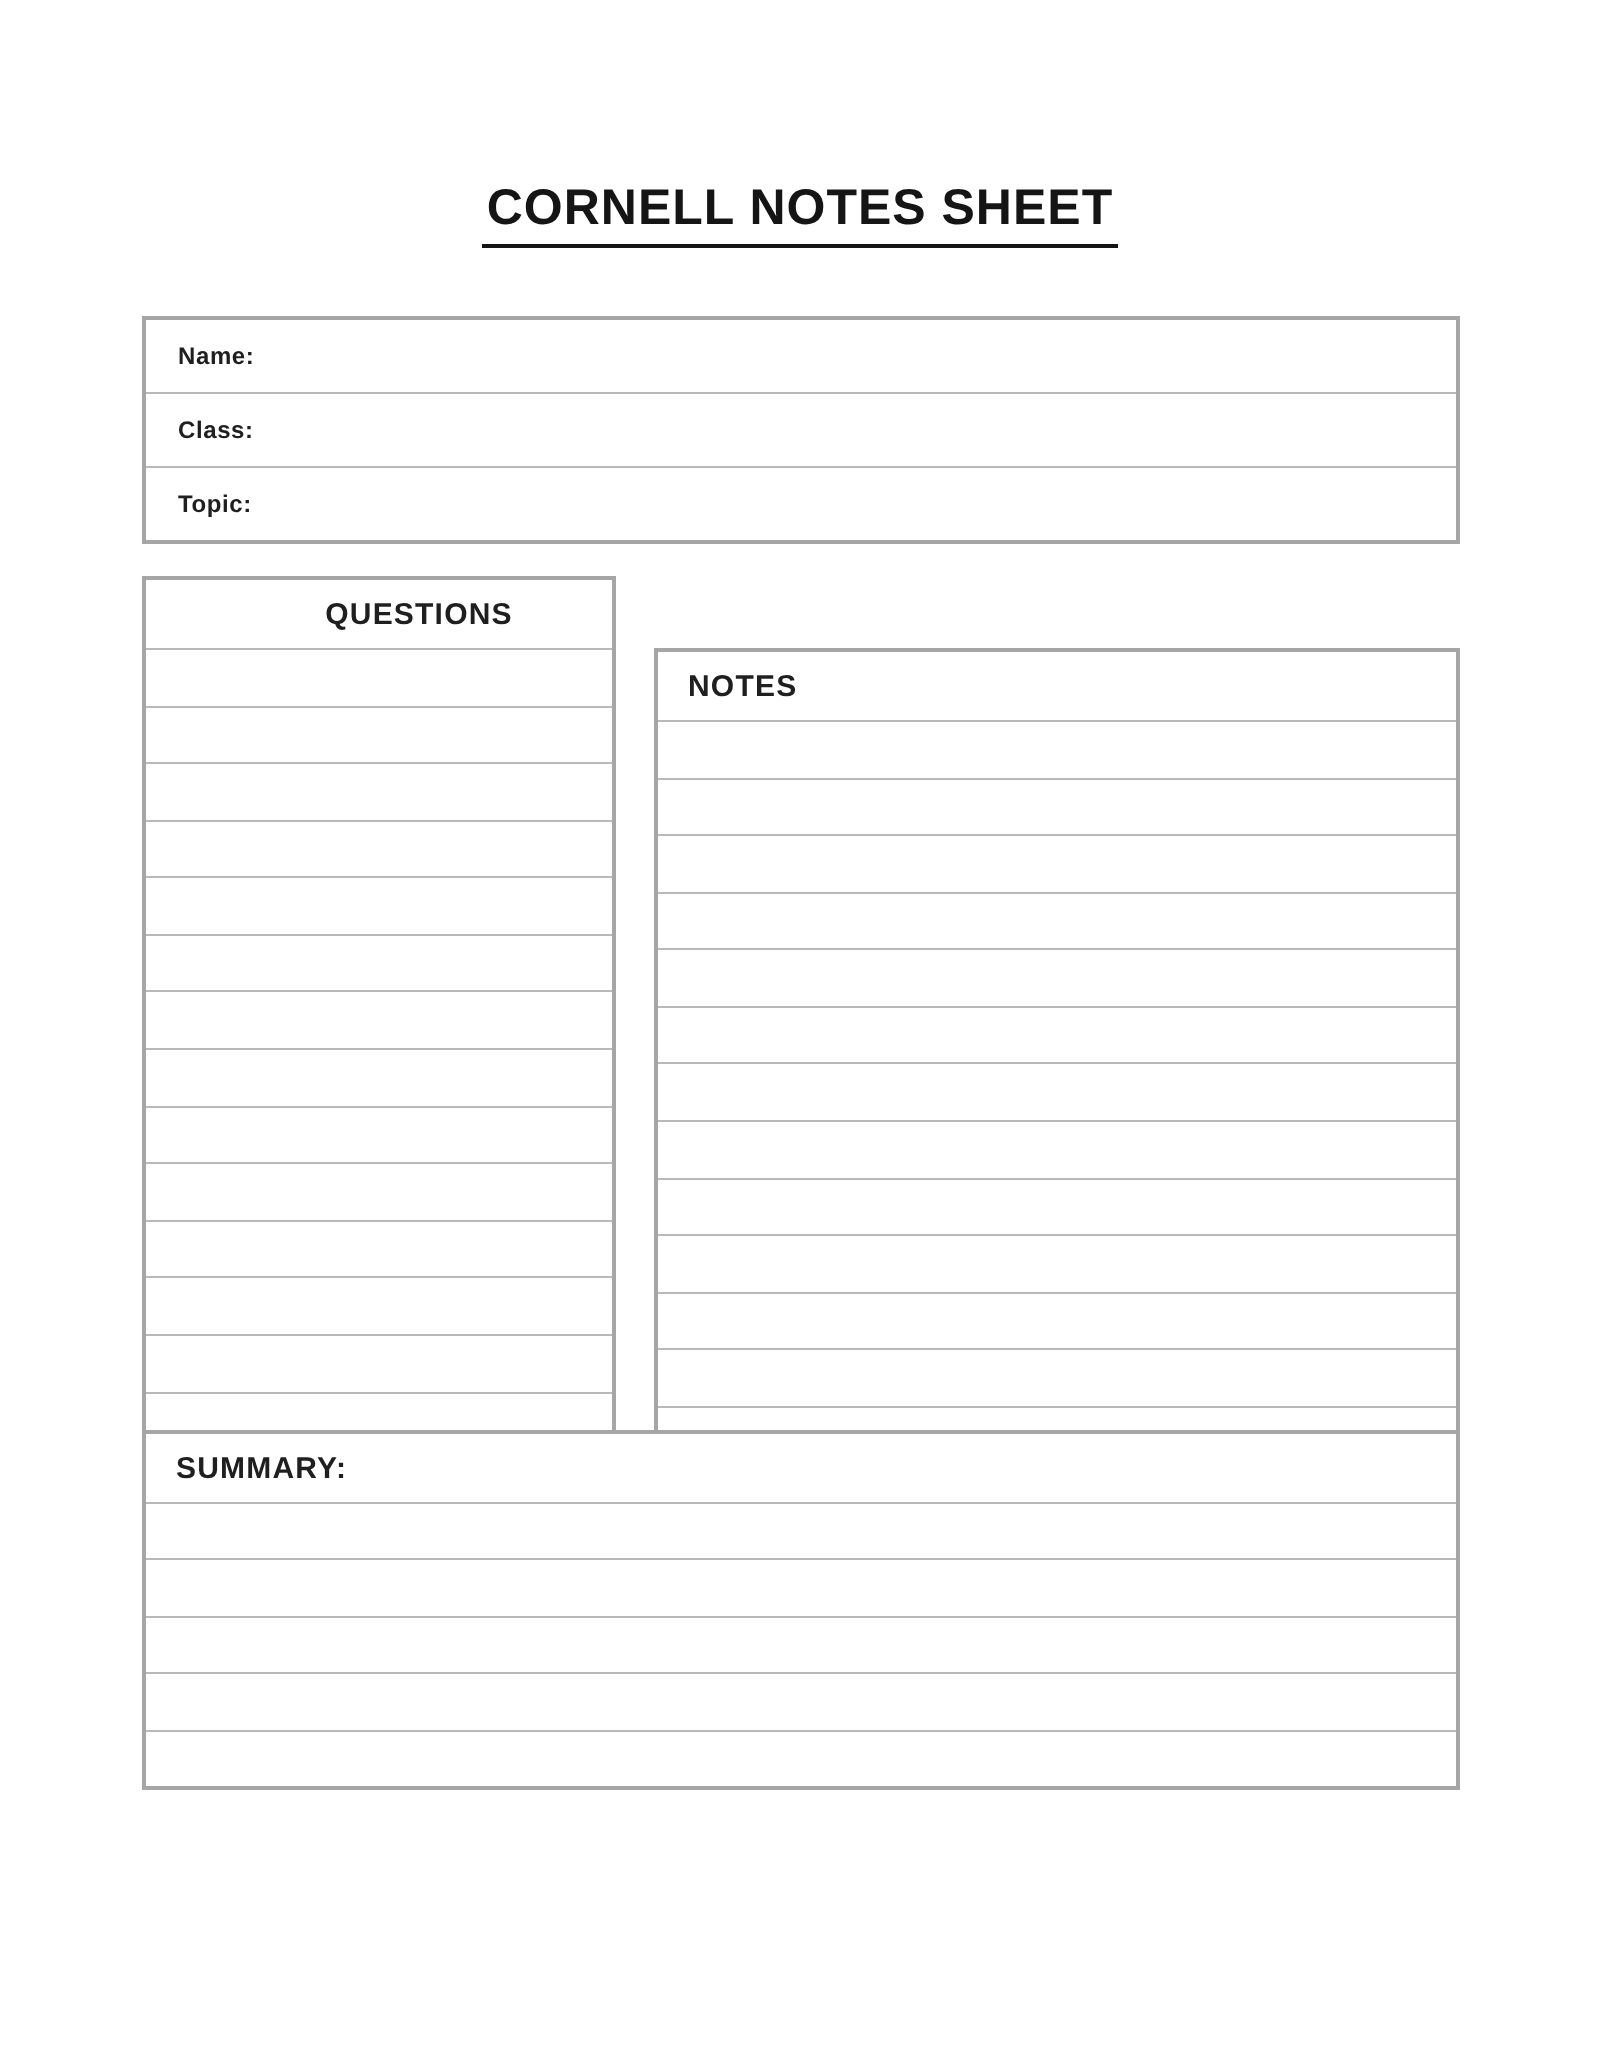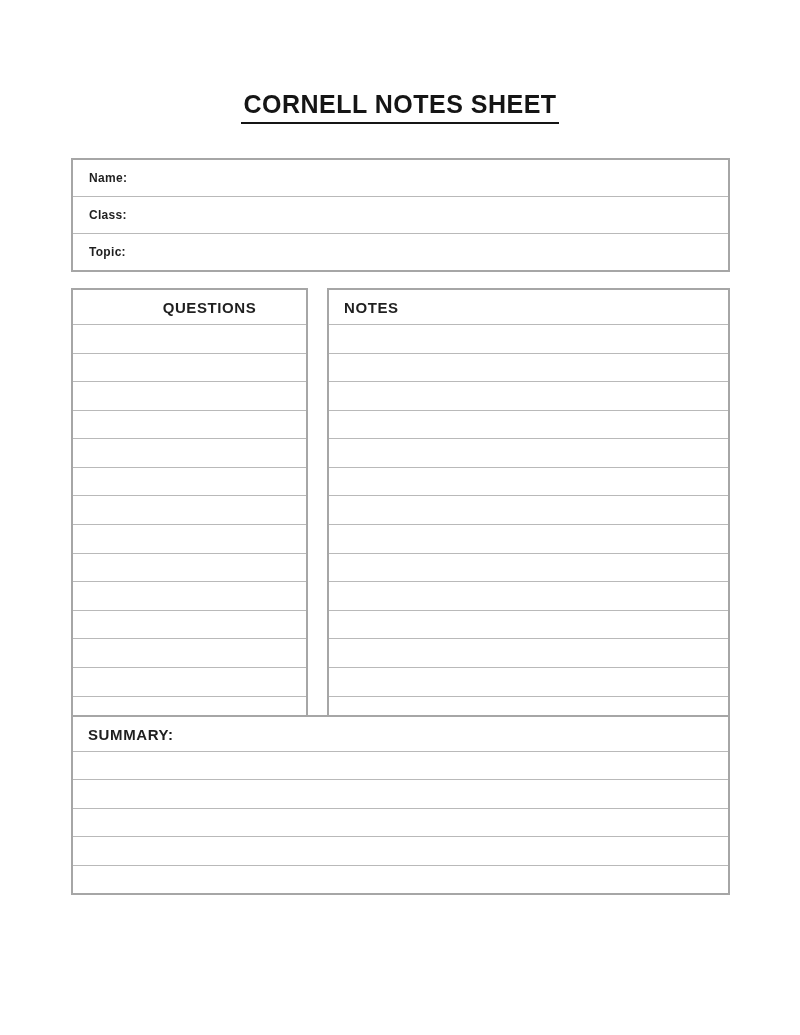--- a/index.html
+++ b/index.html
@@ -64,21 +64,21 @@
     width:659px;height:438px;
     display:flex;gap:19px;
   }
   .panel{
     border:2px solid var(--outer);
     background:#fff;
     display:flex;flex-direction:column;
     height:100%;
   }
   .col-questions{width:237px;flex:0 0 237px;}
-  .col-notes{flex:1;}
+  .col-notes{flex:1;margin-top:36px;}
   .panel-header{
     flex:0 0 34px;
     display:flex;align-items:center;
     font-size:15px;font-weight:bold;
     letter-spacing:0.6px;
   }
   .panel-header.centered{justify-content:center;margin-left:40px;}
   .panel-header.left{padding-left:15px;}
   .rows{
     flex:1;

